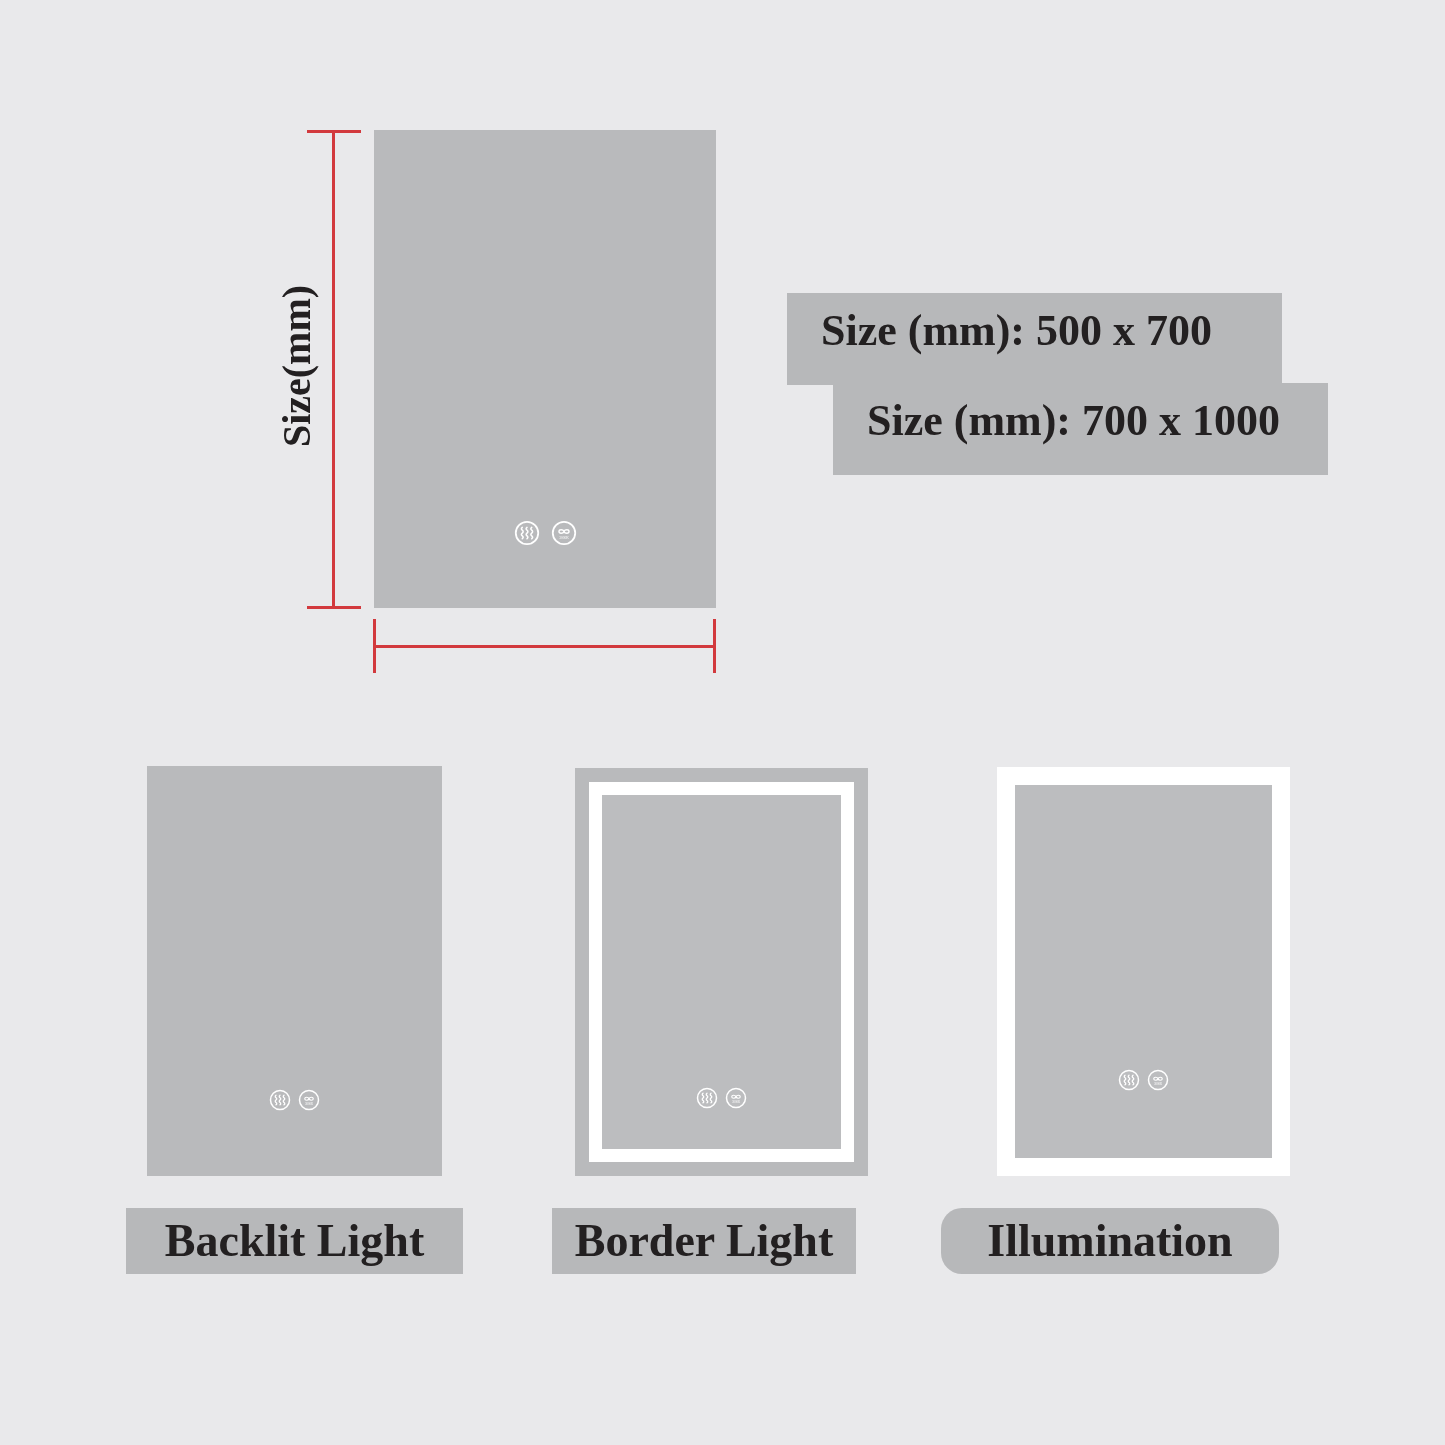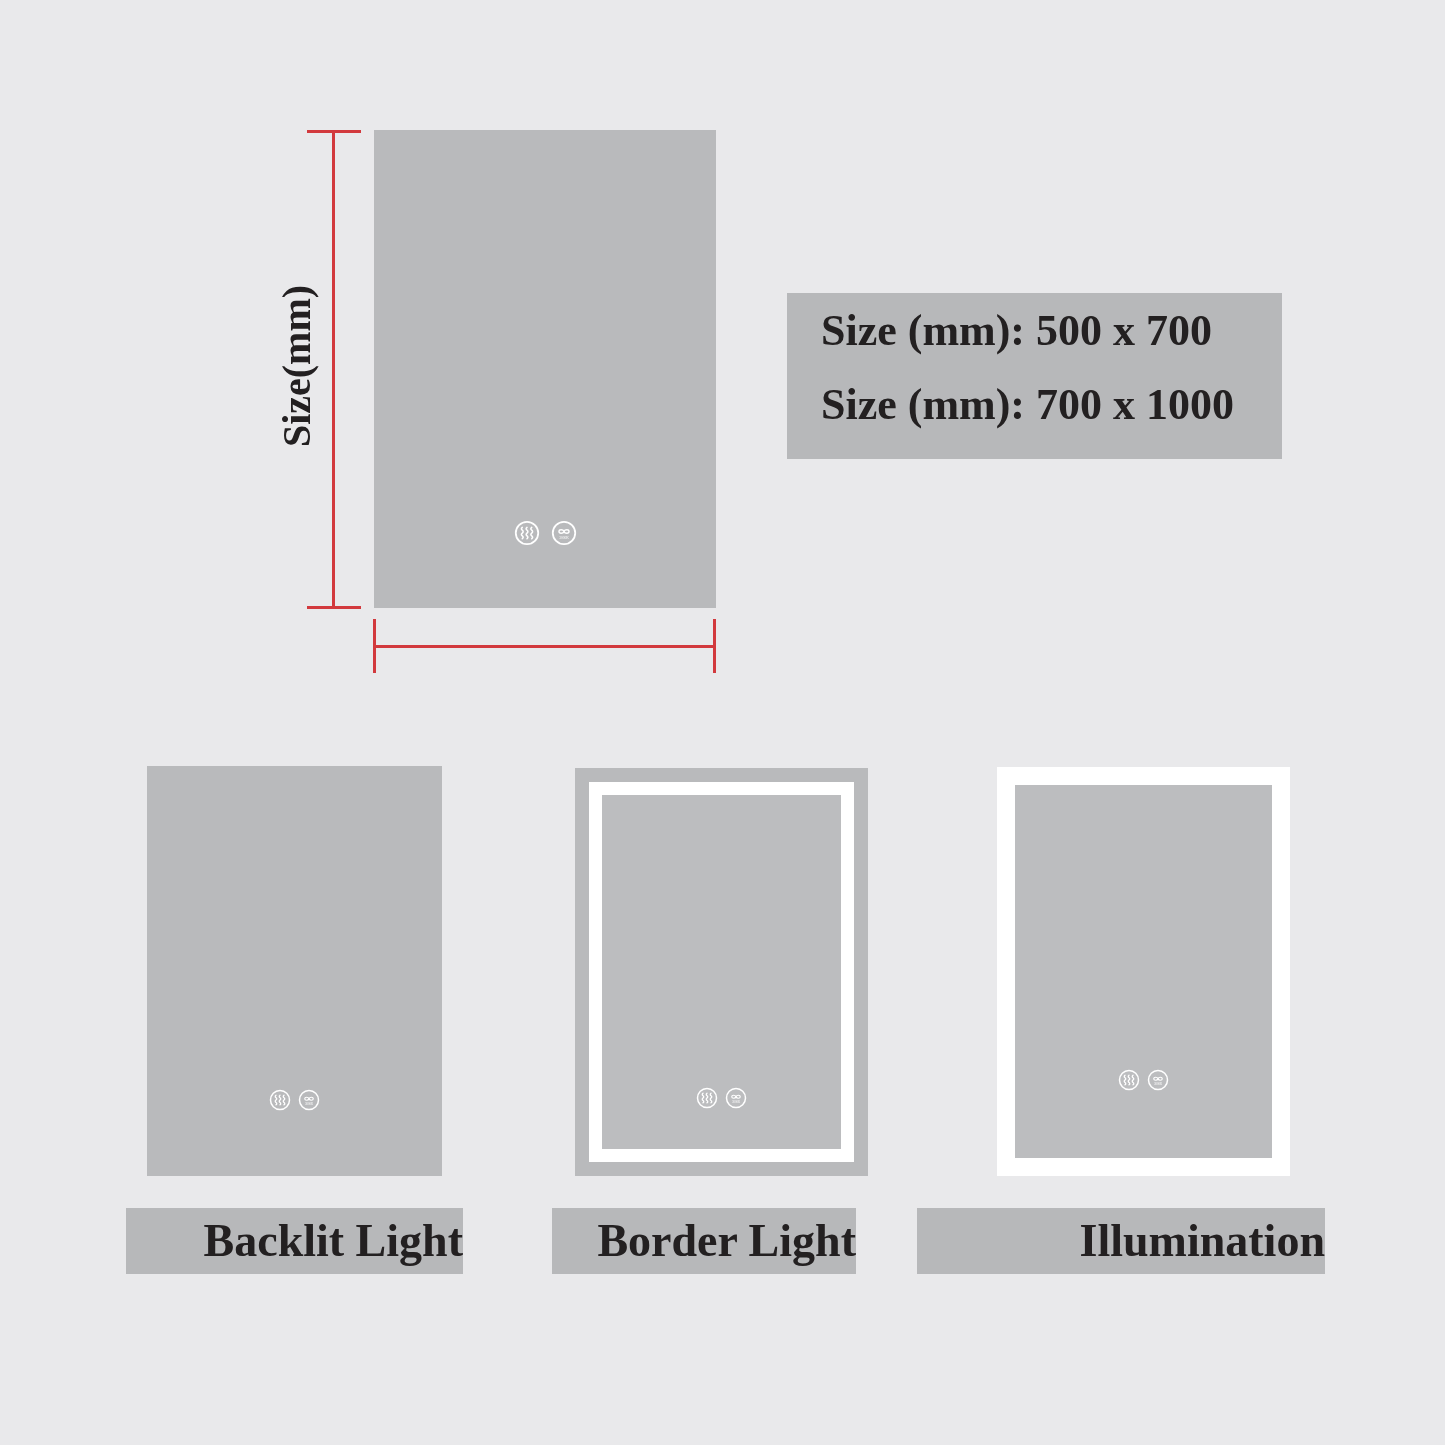--- a/index.html
+++ b/index.html
@@ -28,21 +28,21 @@
     white-space:nowrap;
   }
   .redline{background:#d2393d;}
   .axis-label{
     font-size:40px;font-weight:bold;white-space:nowrap;
     transform:translate(-50%,-50%) rotate(-90deg);
   }
   .variant-label{
     top:1208px;height:66px;
     font-size:46px;line-height:66px;
-    text-align:right;white-space:nowrap;
+    text-align:center;white-space:nowrap;
   }
   .icon-pair{
     position:absolute;left:0;right:0;
     display:flex;justify-content:center;align-items:center;
   }
   .pair-lg{gap:11px;}
   .pair-sm{gap:7px;}
   .frame-white{position:absolute;inset:14px;background:#ffffff;}
   .frame-inner{position:absolute;inset:13px;background:#bcbdbf;}
   .illum-inner{position:absolute;inset:18px;background:#bcbdbf;}
@@ -72,21 +72,21 @@
   <div class="abs redline" style="left:307px;top:130px;width:54px;height:3px;"></div>
   <div class="abs redline" style="left:307px;top:606px;width:54px;height:3px;"></div>
 
   <div class="abs axis-label" style="left:296px;top:366px;">Size(mm)</div>
 
   <div class="abs redline" style="left:374px;top:645px;width:342px;height:3px;"></div>
   <div class="abs redline" style="left:373px;top:619px;width:3px;height:54px;"></div>
   <div class="abs redline" style="left:713px;top:619px;width:3px;height:54px;"></div>
 
   <div class="abs graybar size-option" style="top:293px;">Size (mm): 500 x 700</div>
-  <div class="abs graybar size-option" style="top:367px;">Size (mm): 700 x 1000</div>
+  <div class="abs graybar size-option" style="top:383px;margin-left:46px;">Size (mm): 700 x 1000</div>
 
   <div class="abs mirror" style="left:147px;top:766px;width:295px;height:410px;">
     <div class="icon-pair pair-sm" style="top:323px;">
       <svg viewBox="0 0 44 44" width="22" height="22">
         <circle cx="22" cy="22" r="19" fill="none" stroke="#ffffff" stroke-width="3"></circle>
         <path d="M14 12.5 q-3 2.4 0 4.8 q3 2.4 0 4.8 q-3 2.4 0 4.8 q3 2.4 0 4.8" fill="none" stroke="#ffffff" stroke-width="2.6" stroke-linecap="round"></path>
         <path d="M22 12.5 q-3 2.4 0 4.8 q3 2.4 0 4.8 q-3 2.4 0 4.8 q3 2.4 0 4.8" fill="none" stroke="#ffffff" stroke-width="2.6" stroke-linecap="round"></path>
         <path d="M30 12.5 q-3 2.4 0 4.8 q3 2.4 0 4.8 q-3 2.4 0 4.8 q3 2.4 0 4.8" fill="none" stroke="#ffffff" stroke-width="2.6" stroke-linecap="round"></path>
       </svg>
       <svg viewBox="0 0 44 44" width="22" height="22">
@@ -127,15 +127,15 @@
         <path d="M22 12.5 q-3 2.4 0 4.8 q3 2.4 0 4.8 q-3 2.4 0 4.8 q3 2.4 0 4.8" fill="none" stroke="#ffffff" stroke-width="2.6" stroke-linecap="round"></path>
         <path d="M30 12.5 q-3 2.4 0 4.8 q3 2.4 0 4.8 q-3 2.4 0 4.8 q3 2.4 0 4.8" fill="none" stroke="#ffffff" stroke-width="2.6" stroke-linecap="round"></path>
       </svg>
       <svg viewBox="0 0 44 44" width="22" height="22">
         <circle cx="22" cy="22" r="19" fill="none" stroke="#ffffff" stroke-width="3"></circle>
         <path d="M22 19.5 C23.5 15.5 30.5 15.5 30.5 19.5 C30.5 23.5 23.5 23.5 22 19.5 C20.5 15.5 13.5 15.5 13.5 19.5 C13.5 23.5 20.5 23.5 22 19.5 Z" fill="none" stroke="#ffffff" stroke-width="2.4"></path>
         <text x="22" y="31.5" text-anchor="middle" font-size="6" fill="#ffffff">3000K</text>
       </svg>
     </div>
   </div>
-  <div class="abs graybar variant-label" style="left:917px;width:408px;">Illumination</div>
+  <div class="abs graybar variant-label" style="left:941px;width:338px;border-radius:21px;">Illumination</div>
 
 </div>
 
 </body></html>

